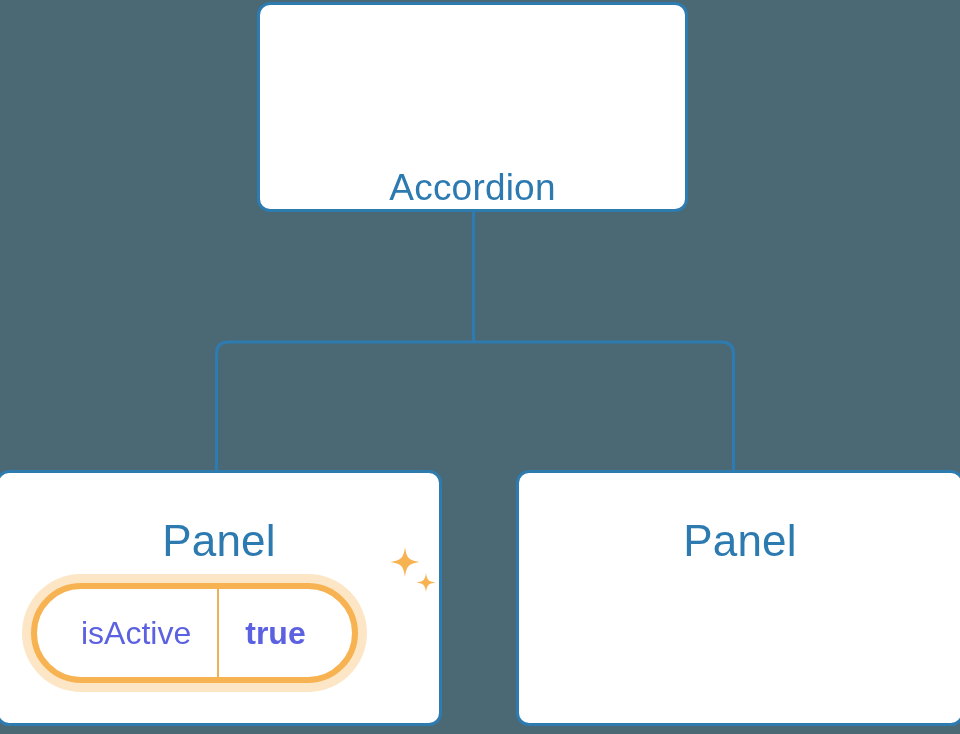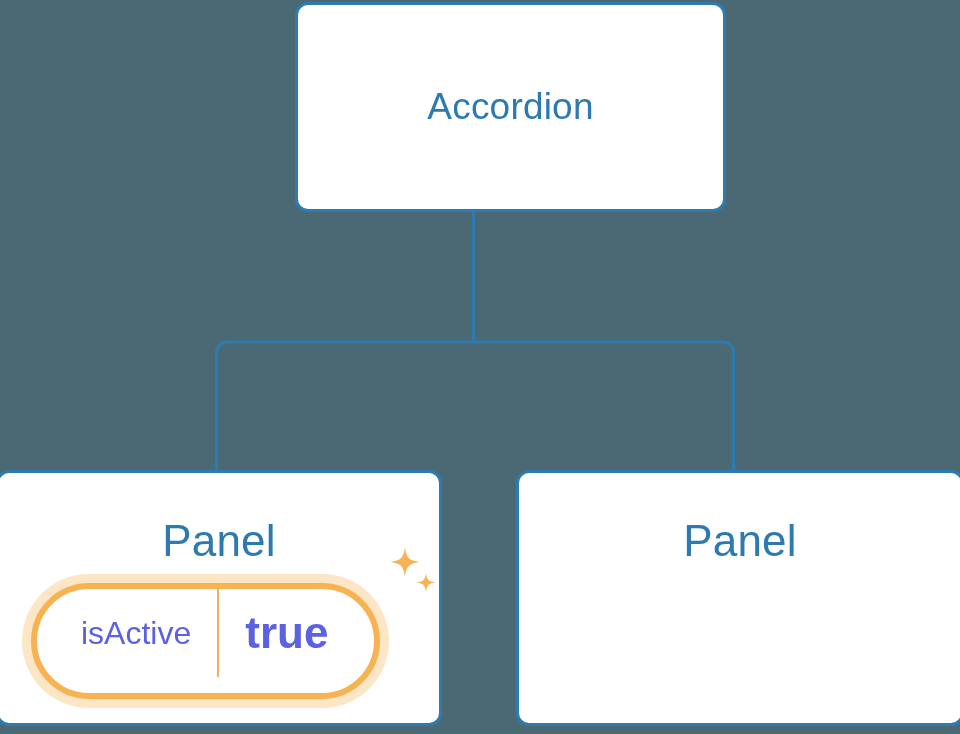--- a/index.html
+++ b/index.html
@@ -45,23 +45,22 @@
     letter-spacing: 0.2px;
   }
 
   
   #node-accordion {
     left: 257px;
     top: 2px;
     width: 431px;
     height: 210px;
     display: flex;
-    align-items: center;
+    align-items: flex-end;
     justify-content: center;
-    margin-left: 38px;
   }
   #node-accordion .node-title {
     font-size: 37px;
   }
 
   
   .panel-node {
     top: 470px;
     height: 256px;
   }
@@ -101,27 +100,27 @@
 
   
   .pill.highlight {
     border: 6px solid #f7b košik;
   }
   .pill.highlight {
     border: 6px solid #f7b352;
     box-shadow: 0 0 0 9px rgba(247, 179, 82, 0.33);
   }
   .pill.highlight .pill-key {
-    padding: 0 26px 16px 44px;
+    padding: 0 26px 0 44px;
     font-size: 32px;
     height: 88px;
   }
   .pill.highlight .pill-val {
     padding: 0 46px 0 26px;
-    font-size: 44px;
+    font-size: 32px;
     height: 88px;
     font-weight: bold;
     border-left: 2px solid #f0b05a;
   }
 
   #pill-left-wrap {
     left: 31px;
     top: 583px;
   }
 

